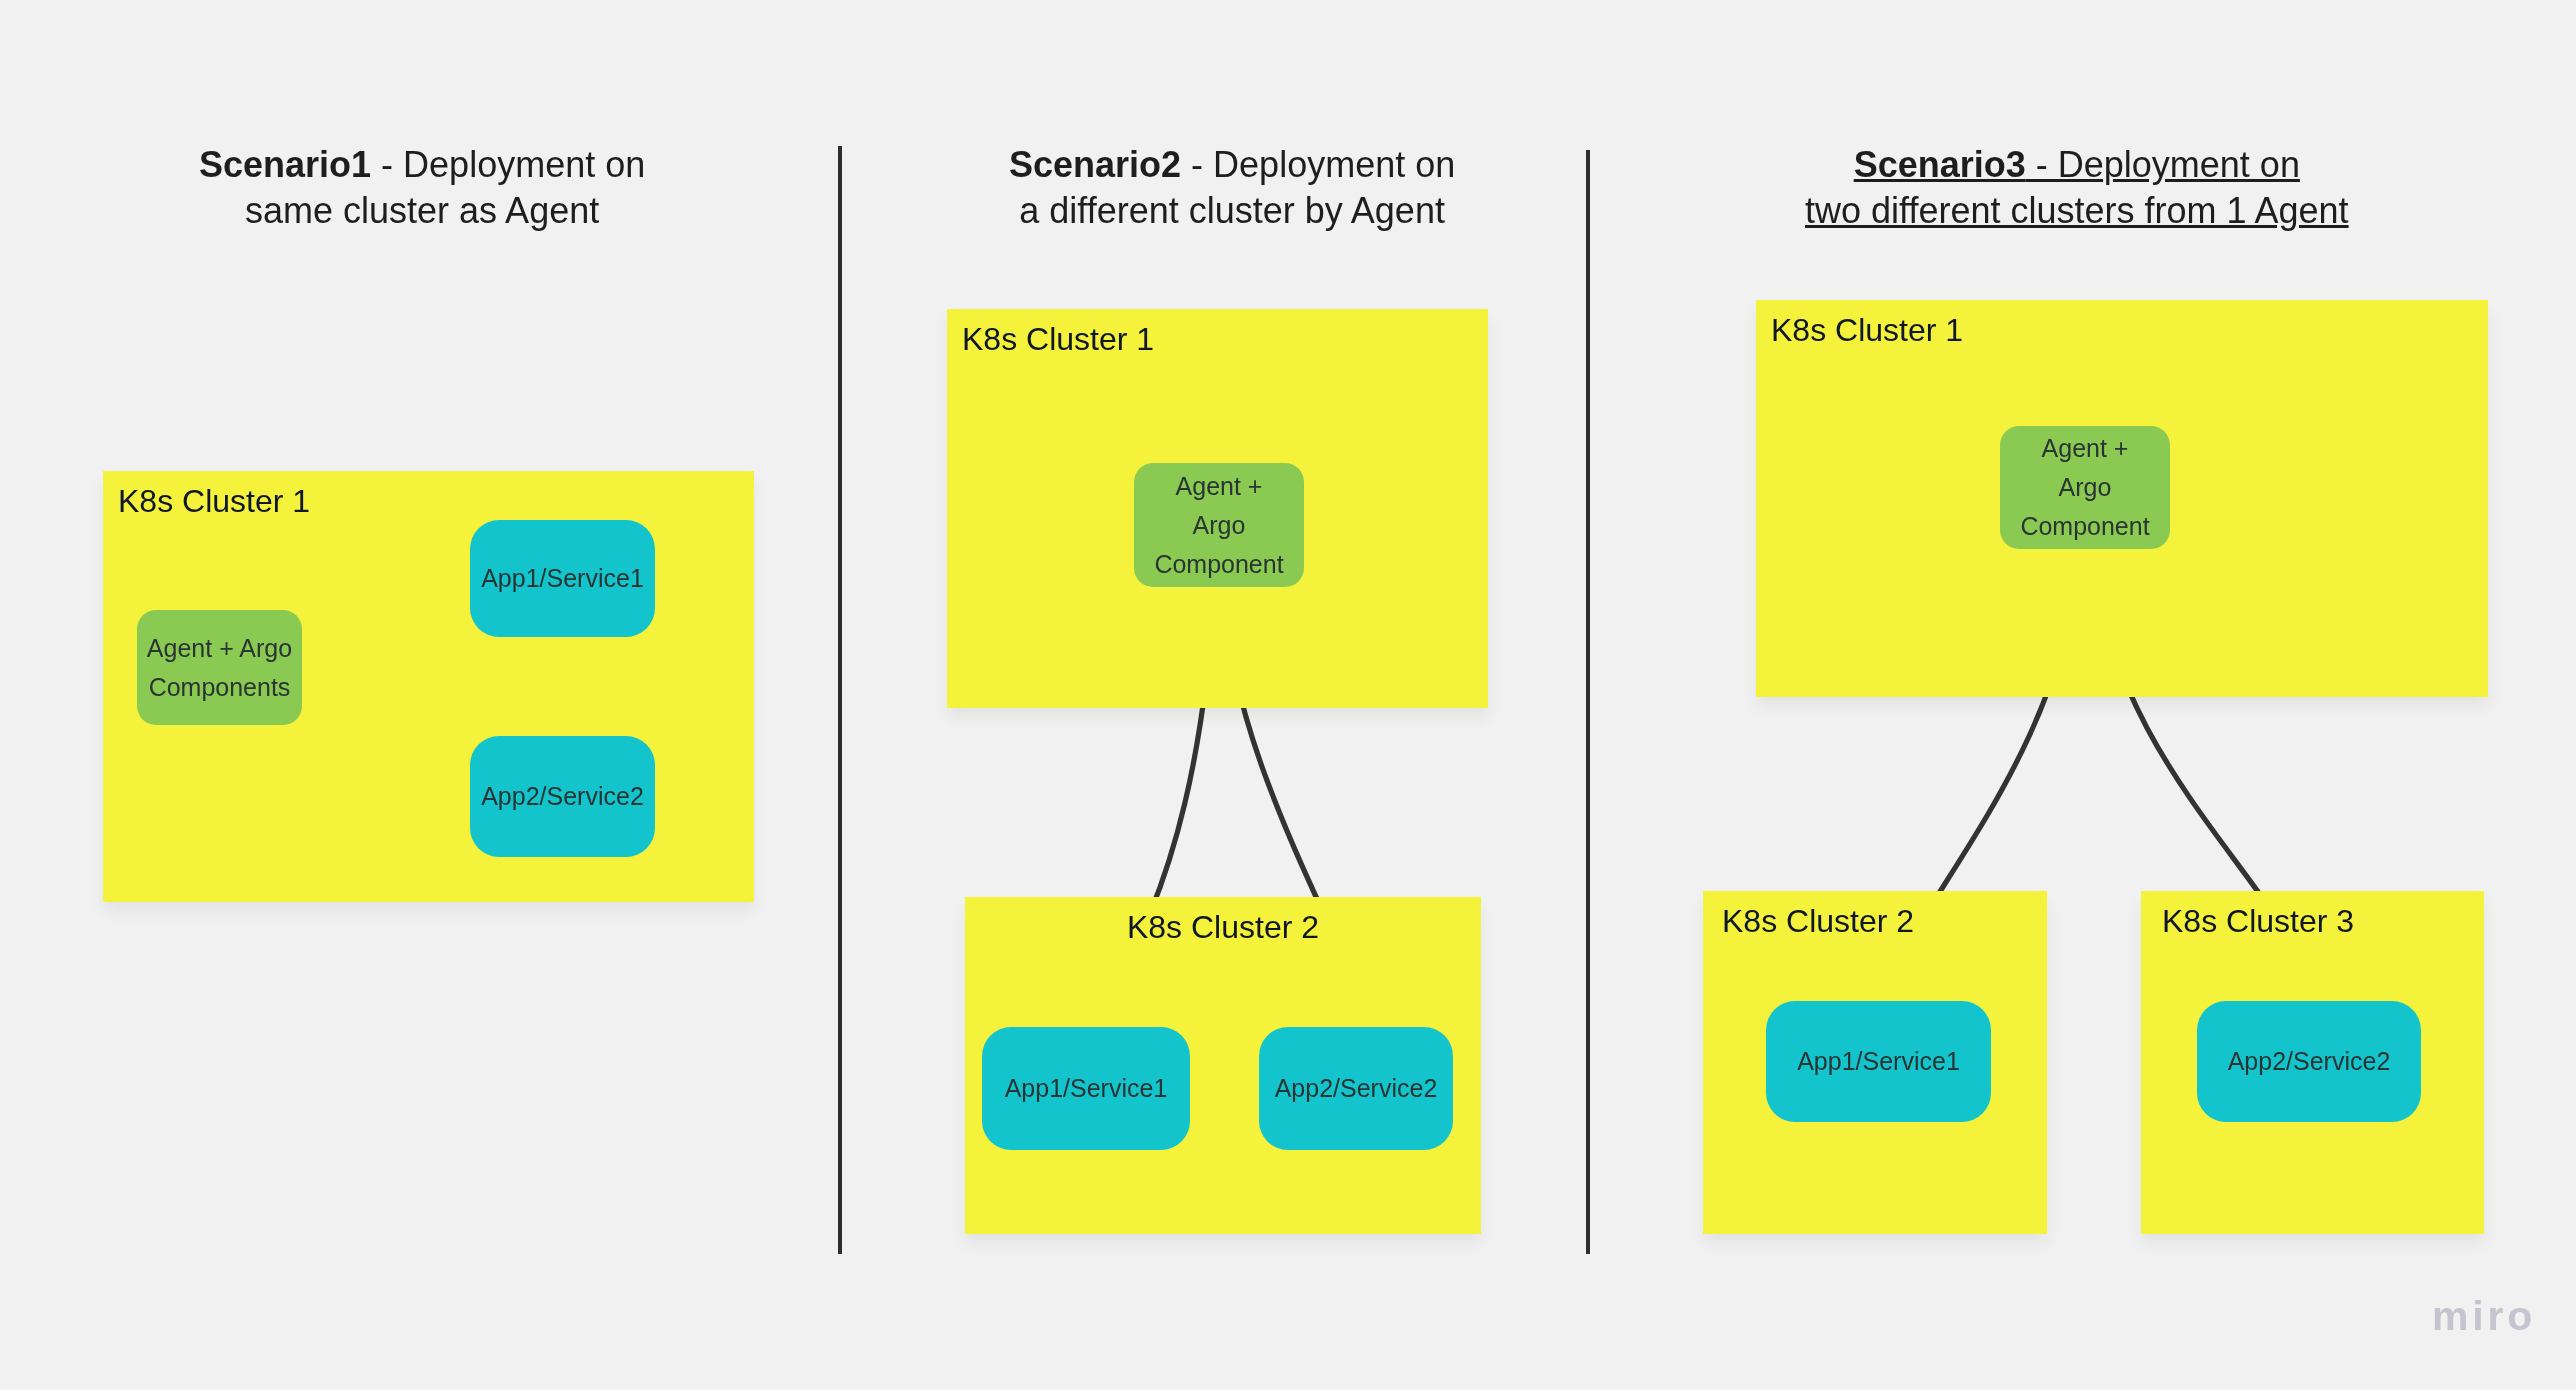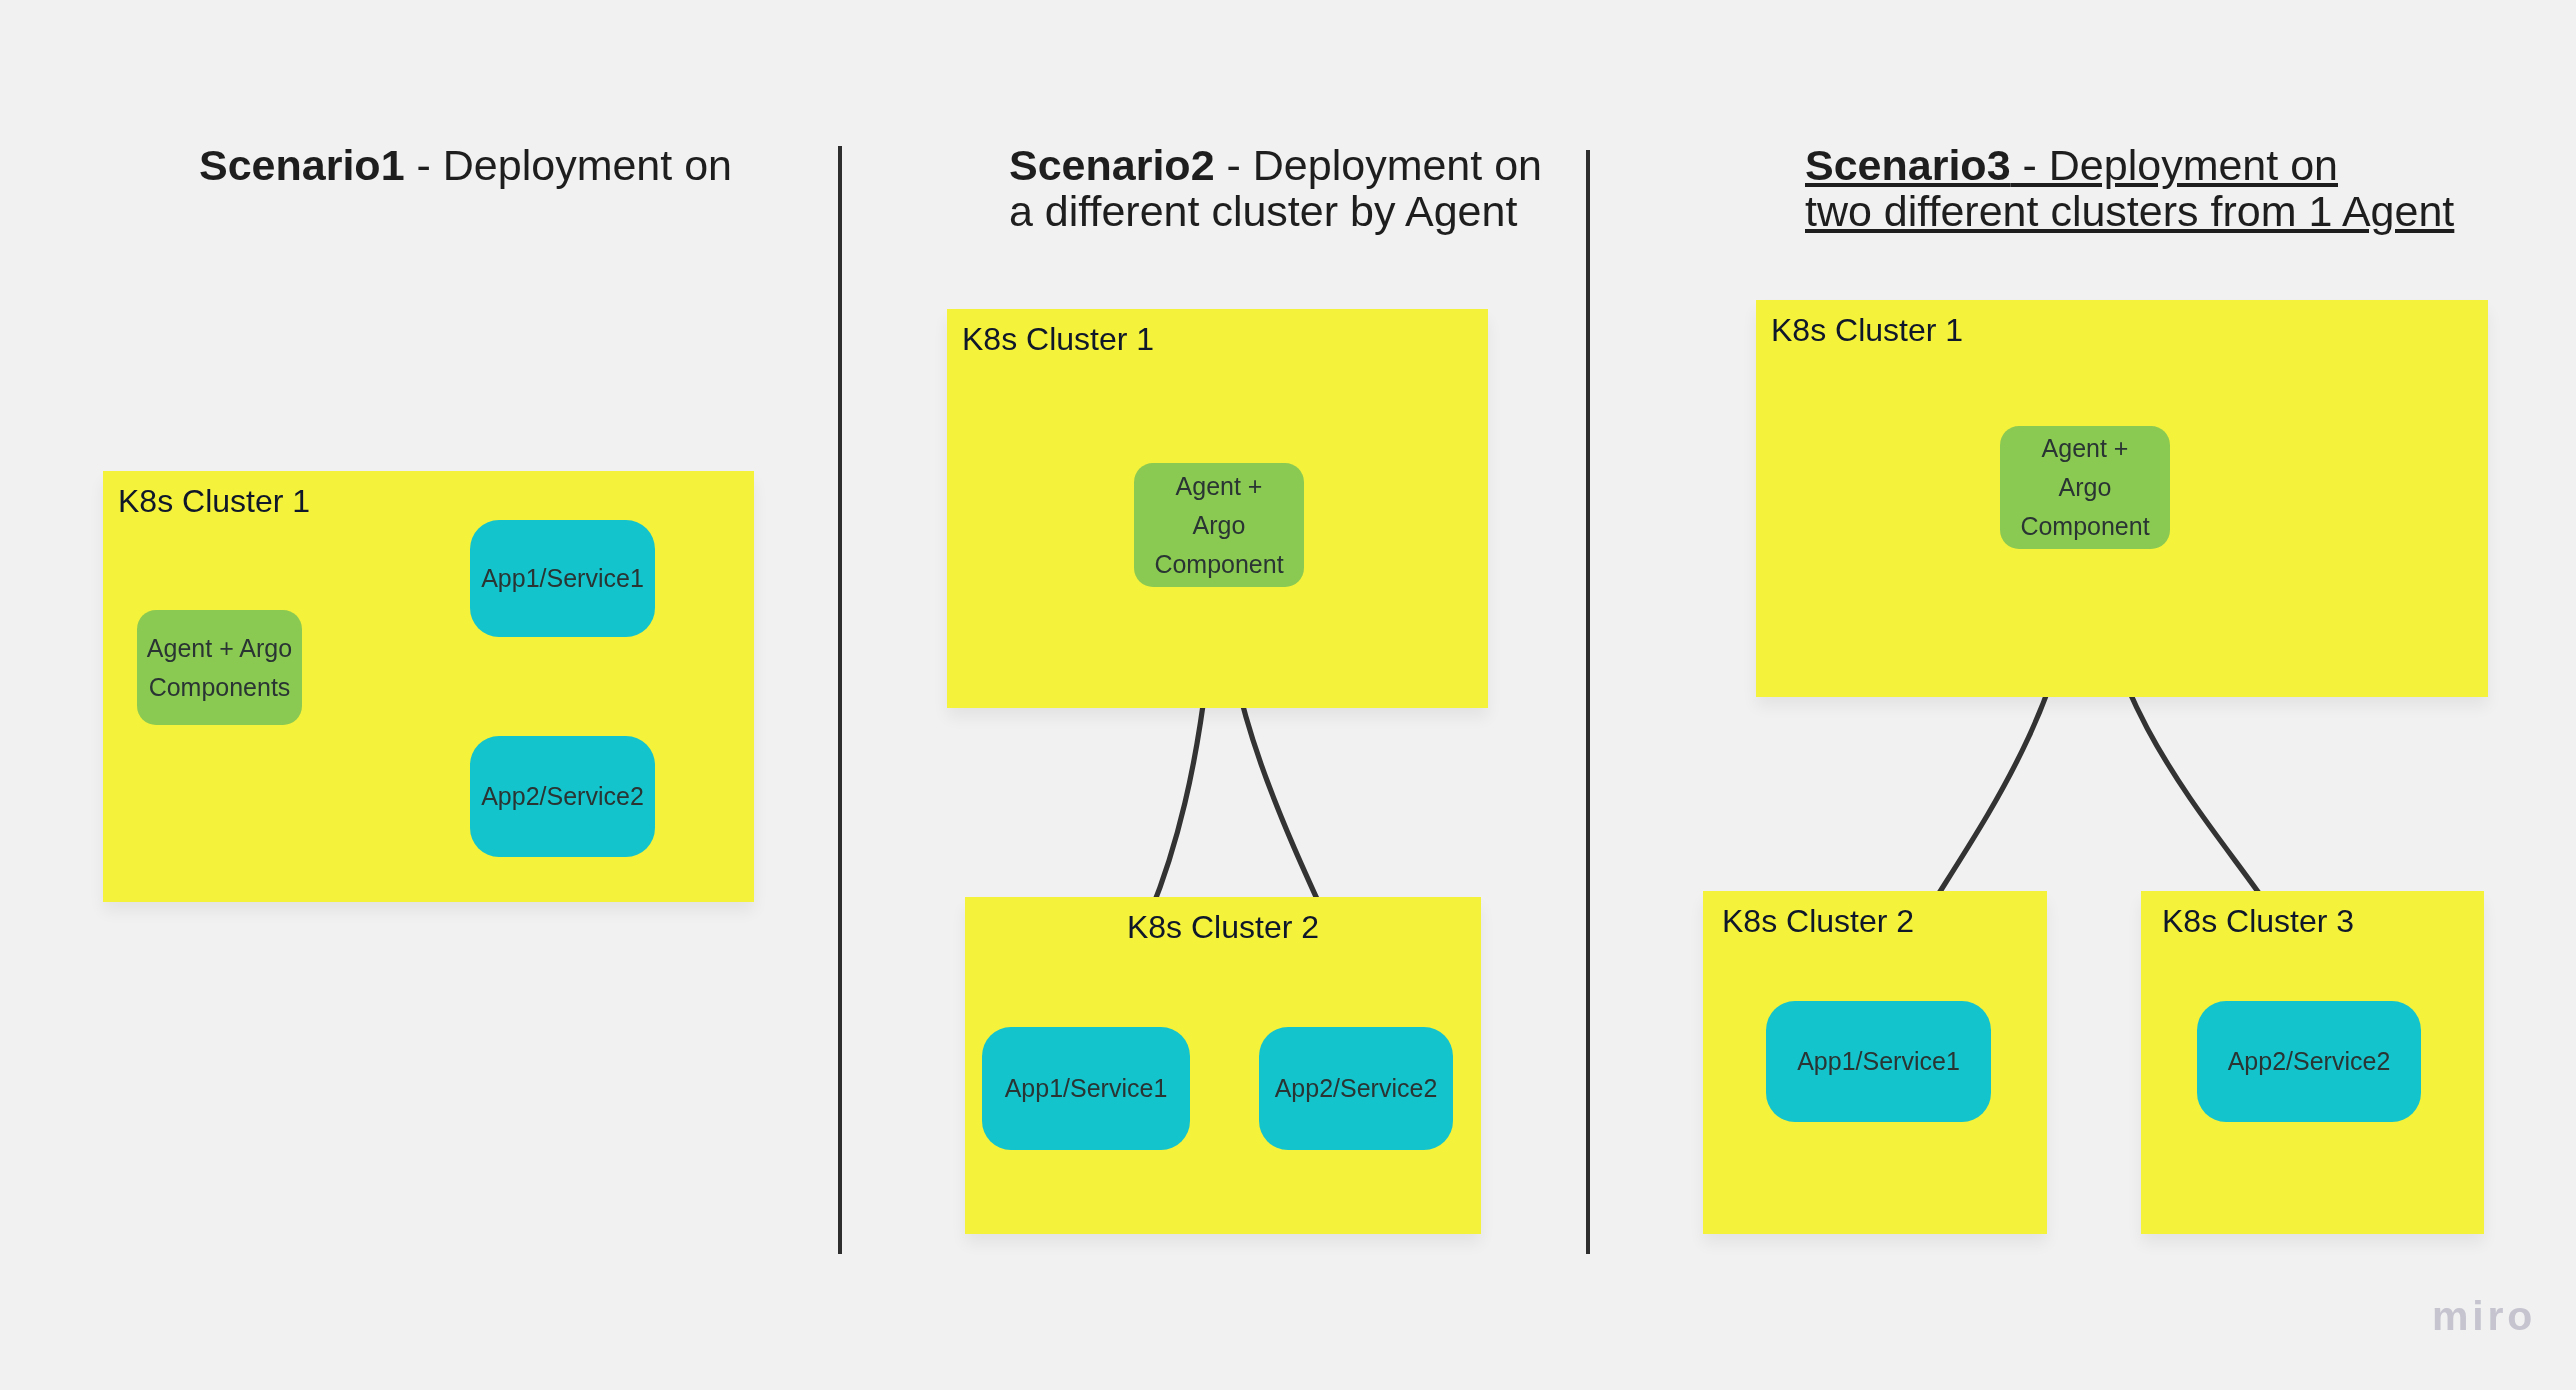--- a/index.html
+++ b/index.html
@@ -11,22 +11,23 @@
   html,body{width:2576px;height:1390px;}
   body{
     font-family:"Liberation Sans", sans-serif;
     background:var(--background);
     overflow:hidden;
   }
   .board{position:relative;width:2576px;height:1390px;background:var(--background);}
 
   .scenario-title{
     position:absolute;
-    font-size:43px;line-height:46px;color:var(--text-dark);
+    font-size:36px;line-height:46px;color:var(--text-dark);
     white-space:nowrap;
+    text-align:center;
   }
   .scenario-title .bold{font-weight:700;}
 
   .divider{
     position:absolute;width:3.8px;background:var(--divider);
   }
 
   .sticky{
     position:absolute;background:var(--sticky-yellow);
     box-shadow:0 9.5px 15px rgba(0,0,0,0.06);
@@ -79,20 +80,21 @@
     <path class="connector" d="M 1292 618 C 1300 775, 1380 920, 1438 1052" marker-end="url(#arrow)"></path>
     <path class="connector" d="M 2199 582 C 2178 790, 2052 920, 1994 1038" marker-end="url(#arrow)"></path>
     <path class="connector" d="M 2207 582 C 2240 810, 2392 915, 2442 1036" marker-end="url(#arrow)"></path>
   </svg>
 
   <div class="divider" style="left:838px;top:146px;height:1108px;"></div>
   <div class="divider" style="left:1586px;top:150px;height:1104px;"></div>
 
   <div class="scenario-title" style="left:199px;top:142px;">
     <div><span class="bold">Scenario1</span><span> - Deployment on</span></div>
+    <div>same cluster as Agent</div>
   </div>
 
   <div class="sticky" style="left:103px;top:471px;width:651px;height:431px;">
     <div class="sticky-label">K8s Cluster 1</div>
   </div>
 
   <div class="shape green" style="left:137px;top:610px;width:165px;height:115px;">
     <div>Agent + Argo</div>
     <div>Components</div>
   </div>

